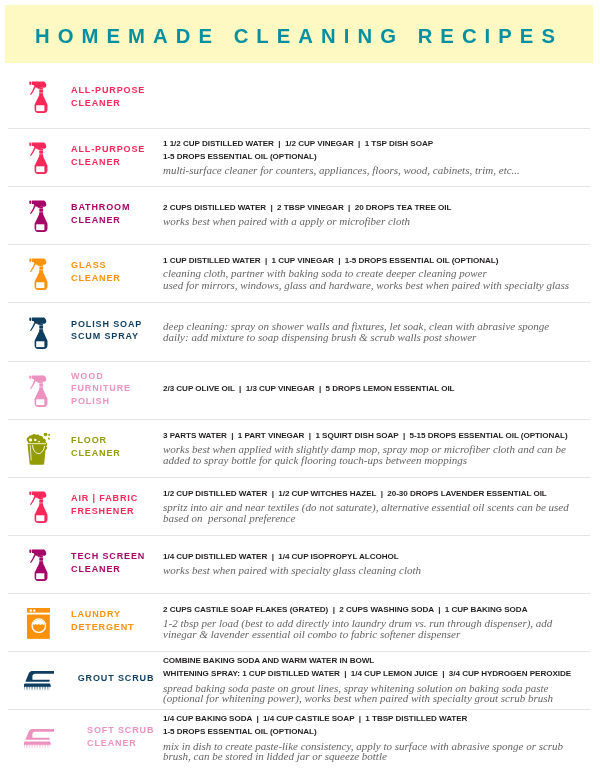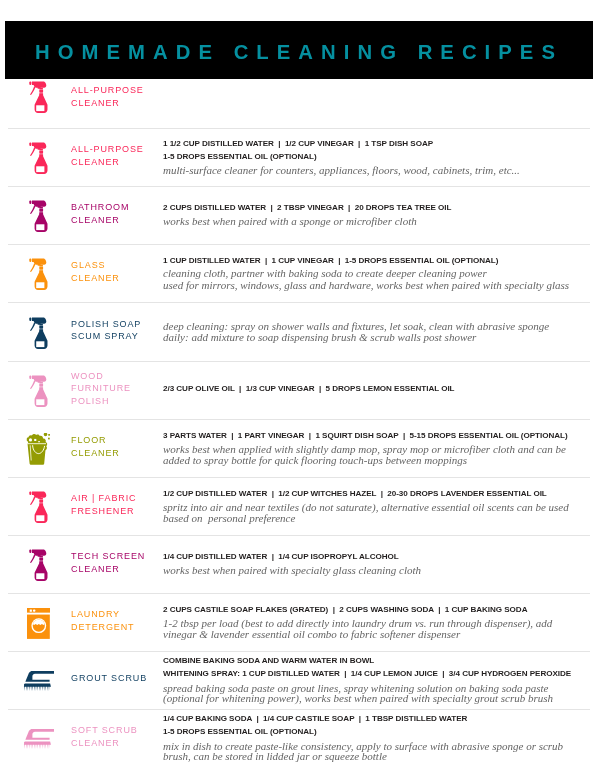--- a/index.html
+++ b/index.html
@@ -2,36 +2,36 @@
 <html><head>
 <meta charset="utf-8">
 <title>Homemade Cleaning Recipes</title>
 <style>
   html,body{margin:0;padding:0;background:#ffffff;}
   body{width:600px;height:775px;font-family:"Liberation Sans",sans-serif;overflow:hidden;
        -webkit-font-smoothing:antialiased;}
   .page{position:relative;width:600px;height:775px;background:#fff;}
 
   
-  .header-band{position:absolute;left:5px;top:5px;width:588px;height:58px;background:#000000;margin-top:16px;}
+  .header-band{position:absolute;left:5px;top:5px;width:588px;height:58px;background:#fef9c3;}
   .header-title{position:absolute;left:0;top:0;width:100%;height:100%;
     display:flex;align-items:center;justify-content:center;
     color:#0590a0;font-weight:bold;font-size:20.3px;letter-spacing:8.05px;
     text-indent:8.05px;white-space:nowrap;position:relative;left:-4px;top:2px;}
 
   
   .rows{position:absolute;left:0;top:64px;width:600px;}
   .row{position:relative;width:600px;box-sizing:border-box;}
   .row-line{position:absolute;left:8px;right:10px;bottom:0;height:1px;background:#e4e4e4;}
   .icon-cell{position:absolute;left:23px;top:0;width:32px;height:100%;
              display:flex;align-items:center;justify-content:center;}
   .icon-cell svg{display:block;}
   .title-cell{position:absolute;left:71px;top:-2.5px;width:90px;height:100%;
     display:flex;flex-direction:column;justify-content:center;
-    font-weight:normal;font-size:9px;letter-spacing:0.88px;line-height:12.4px;}
+    font-weight:bold;font-size:9px;letter-spacing:0.88px;line-height:12.4px;}
   .title-cell span{white-space:pre;}
   .text-cell{position:absolute;left:163px;top:-1.5px;right:4px;height:100%;
     display:flex;flex-direction:column;justify-content:center;}
   .ing{font-weight:bold;font-size:8.1px;letter-spacing:-0.05px;color:#221f1f;line-height:12.9px;white-space:pre;}
   .desc{font-family:"Liberation Serif",serif;font-style:italic;font-size:11px;color:#646464;
         line-height:10.6px;white-space:pre;}
   .desc-block{margin-top:1.4px;}
 </style>
 </head>
 <body>
@@ -96,21 +96,21 @@
             <path d="M10.2 12.4 h3.9 v1.8 l4.4 9.6 v4.8 c0 1.9 -1.5 3.4 -3.4 3.4 h-6.1 c-1.9 0 -3.4 -1.5 -3.4 -3.4 v-4.8 l4.6 -9.6 z"></path> 
             <rect x="7.2" y="24.3" width="8.2" height="5.8" fill="#fff"></rect>
           </svg>
         </div>
         <div class="title-cell" style="color: rgb(167, 4, 103);">
           <span>BATHROOM</span>
           <span>CLEANER</span>
         </div>
         <div class="text-cell">
           <div class="ing">2 CUPS DISTILLED WATER  |  2 TBSP VINEGAR  |  20 DROPS TEA TREE OIL</div>
-          <div class="desc desc-block">works best when paired with a sponge or microfiber cloth</div>
+          <div class="desc desc-block">works best when paired with a apply or microfiber cloth</div>
         </div>
         <div class="row-line"></div>
       </div>
       <div class="row" style="height: 58px;">
         <div class="icon-cell" style="color: rgb(251, 145, 12);">
           <svg width="19.2" height="32" viewBox="0 0 19.2 32" fill="currentColor"> 
             <rect x="0.3" y="0.6" width="2.1" height="3.4" rx="1.0"></rect> 
             <path d="M3.0 0.6 h11.3 c1.0 0 1.9 0.6 2.3 1.5 l0.55 1.35 c0.65 1.55 -0.45 3.25 -2.1 3.25 h-3.45 v1.0 h-2.9 l-0.1 -1.0 h-1.4 c-0.8 0 -1.5 -0.45 -1.85 -1.15 l-0.75 -1.55 h-1.6 v-1.5 h0.0 z"></path> 
             <path d="M6.5 6.0 c0 0 -0.7 2.0 -2.0 4.3 c-1.3 2.3 -2.5 3.7 -2.5 3.7 l-1.0 -0.6 c0 0 1.1 -1.5 2.3 -3.7 c1.2 -2.2 1.8 -4.1 1.8 -4.1 z"></path> 
             <rect x="10.5" y="6.8" width="3.4" height="1.7"></rect> 
@@ -280,40 +280,40 @@
         <div class="row-line"></div>
       </div>
       <div class="row" style="height: 58px;">
         <div class="icon-cell" style="color: rgb(14, 61, 95);">
           <svg width="31.3" height="20.1" viewBox="0 0 31.3 20.1" fill="currentColor" style="margin-left:-1.5px"> 
             <path d="M31.3 0 v2.75 h-19.3 c-1.4 0 -2.6 1.2 -2.6 2.6 v3.35 h17.2 v2.0 h-24.1 l-0.0 -0.5 l2.9 -6.9 c0.2 -1.35 1.0 -2.3 2.2 -2.9 c0.4 -0.3 0.9 -0.4 1.4 -0.4 z"></path> 
             <path d="M1.7 12.4 h25.4 l0.9 3.4 h-27.1 z"></path> 
             <path d="M0.80 13.00 L1.12 13.00 L1.61 20.00 L2.10 13.00 L2.75 13.00 L3.24 20.00 L3.73 13.00 L4.38 13.00 L4.86 20.00 L5.35 13.00 L6.00 13.00 L6.49 20.00 L6.97 13.00 L7.62 13.00 L8.11 20.00 L8.60 13.00 L9.25 13.00 L9.74 20.00 L10.22 13.00 L10.88 13.00 L11.36 20.00 L11.85 13.00 L12.50 13.00 L12.99 20.00 L13.47 13.00 L14.12 13.00 L14.61 20.00 L15.10 13.00 L15.75 13.00 L16.24 20.00 L16.73 13.00 L17.38 13.00 L17.86 20.00 L18.35 13.00 L19.00 13.00 L19.49 20.00 L19.98 13.00 L20.62 13.00 L21.11 20.00 L21.60 13.00 L22.25 13.00 L22.74 20.00 L23.23 13.00 L23.88 13.00 L24.36 20.00 L24.85 13.00 L25.50 13.00 L25.99 20.00 L26.48 13.00 L26.80 13.00 Z"></path>
           </svg>
         </div>
-        <div class="title-cell" style="color: rgb(14, 61, 95);">
+        <div class="title-cell" style="color: rgb(14, 61, 95); align-items: center;">
           <span>GROUT SCRUB</span>
         </div>
         <div class="text-cell">
           <div class="ing">COMBINE BAKING SODA AND WARM WATER IN BOWL</div>
           <div class="ing">WHITENING SPRAY: 1 CUP DISTILLED WATER  |  1/4 CUP LEMON JUICE  |  3/4 CUP HYDROGEN PEROXIDE</div>
           <div class="desc desc-block">spread baking soda paste on grout lines, spray whitening solution on baking soda paste</div>
           <div class="desc">(optional for whitening power), works best when paired with specialty grout scrub brush</div>
         </div>
         <div class="row-line"></div>
       </div>
       <div class="row" style="height: 58px;">
         <div class="icon-cell" style="color: rgb(236, 146, 192);">
           <svg width="31.3" height="20.1" viewBox="0 0 31.3 20.1" fill="currentColor" style="margin-left:-1.5px"> 
             <path d="M31.3 0 v2.75 h-19.3 c-1.4 0 -2.6 1.2 -2.6 2.6 v3.35 h17.2 v2.0 h-24.1 l-0.0 -0.5 l2.9 -6.9 c0.2 -1.35 1.0 -2.3 2.2 -2.9 c0.4 -0.3 0.9 -0.4 1.4 -0.4 z"></path> 
             <path d="M1.7 12.4 h25.4 l0.9 3.4 h-27.1 z"></path> 
             <path d="M0.80 13.00 L1.12 13.00 L1.61 20.00 L2.10 13.00 L2.75 13.00 L3.24 20.00 L3.73 13.00 L4.38 13.00 L4.86 20.00 L5.35 13.00 L6.00 13.00 L6.49 20.00 L6.97 13.00 L7.62 13.00 L8.11 20.00 L8.60 13.00 L9.25 13.00 L9.74 20.00 L10.22 13.00 L10.88 13.00 L11.36 20.00 L11.85 13.00 L12.50 13.00 L12.99 20.00 L13.47 13.00 L14.12 13.00 L14.61 20.00 L15.10 13.00 L15.75 13.00 L16.24 20.00 L16.73 13.00 L17.38 13.00 L17.86 20.00 L18.35 13.00 L19.00 13.00 L19.49 20.00 L19.98 13.00 L20.62 13.00 L21.11 20.00 L21.60 13.00 L22.25 13.00 L22.74 20.00 L23.23 13.00 L23.88 13.00 L24.36 20.00 L24.85 13.00 L25.50 13.00 L25.99 20.00 L26.48 13.00 L26.80 13.00 Z"></path>
           </svg>
         </div>
-        <div class="title-cell" style="color: rgb(236, 146, 192);">
+        <div class="title-cell" style="color: rgb(236, 146, 192); margin-left: 16px;">
           <span>SOFT SCRUB</span>
           <span>CLEANER</span>
         </div>
         <div class="text-cell">
           <div class="ing">1/4 CUP BAKING SODA  |  1/4 CUP CASTILE SOAP  |  1 TBSP DISTILLED WATER</div>
           <div class="ing">1-5 DROPS ESSENTIAL OIL (OPTIONAL)</div>
           <div class="desc desc-block">mix in dish to create paste-like consistency, apply to surface with abrasive sponge or scrub</div>
           <div class="desc">brush, can be stored in lidded jar or squeeze bottle</div>
         </div>
       </div>

